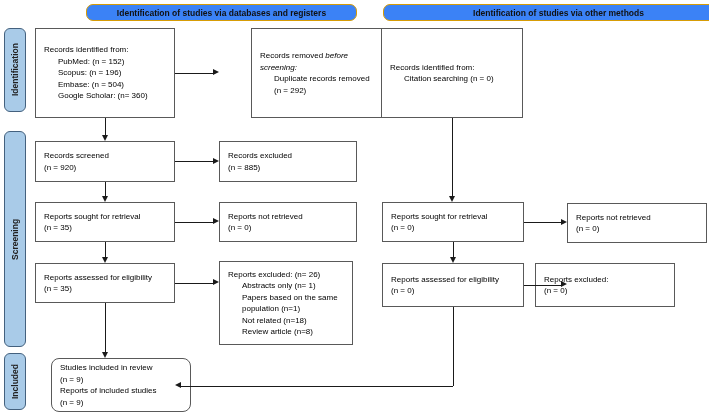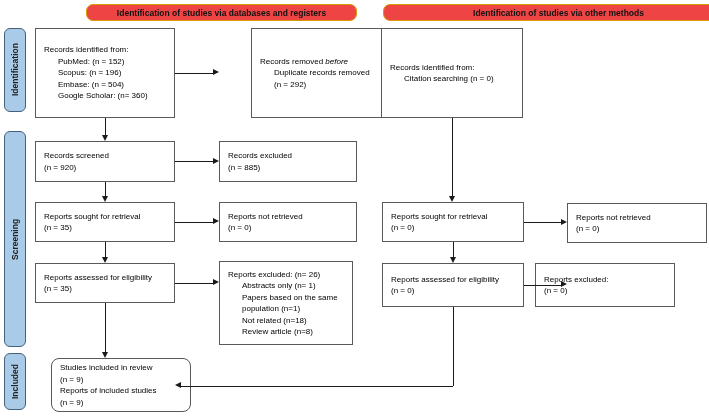--- a/index.html
+++ b/index.html
@@ -1,21 +1,21 @@
 <!DOCTYPE html>
 <html><head>
 <meta charset="utf-8">
 <style>
   html,body{margin:0;padding:0;background:#fff;}
   #canvas{
     position:relative;width:709px;height:416px;background:#ffffff;
     font-family:"Liberation Sans", sans-serif;color:#000;overflow:hidden;
   }
   .banner{
-    position:absolute;height:17px;background:#ef4444;border:1px solid #d79c05;
+    position:absolute;height:17px;background:#3b82f6;border:1px solid #d79c05;
     border-radius:7px;display:flex;align-items:center;justify-content:center;
     font-size:8.5px;font-weight:bold;color:#111;box-sizing:border-box;
   }
   .stage{
     position:absolute;left:4px;width:22px;background:#A9CBE8;border:1px solid #44617e;
     border-radius:6px;display:flex;align-items:center;justify-content:center;
     writing-mode:vertical-rl;transform:rotate(180deg);
     font-size:8.5px;font-weight:bold;color:#222;box-sizing:border-box;
   }
   .box{
@@ -80,20 +80,21 @@
 
   <div class="box" style="left:51px;top:358px;width:140px;height:54px;border-radius:8px;">
     <div class="ln">Studies included in review</div>
     <div class="ln">(n = 9)</div>
     <div class="ln">Reports of included studies</div>
     <div class="ln">(n = 9)</div>
   </div>
 
   <div class="box" style="left:219px;top:28px;width:138px;height:90px;margin-left:32px;">
     <div class="ln"><span>Records removed </span><span class="it">before</span></div>
+    <div class="ln it">screening:</div>
     <div class="ln ind">Duplicate records removed</div>
     <div class="ln ind">(n = 292)</div>
   </div>
 
   <div class="box" style="left:219px;top:141px;width:138px;height:41px;">
     <div class="ln">Records excluded</div>
     <div class="ln">(n = 885)</div>
   </div>
 
   <div class="box" style="left:219px;top:202px;width:138px;height:40px;">

